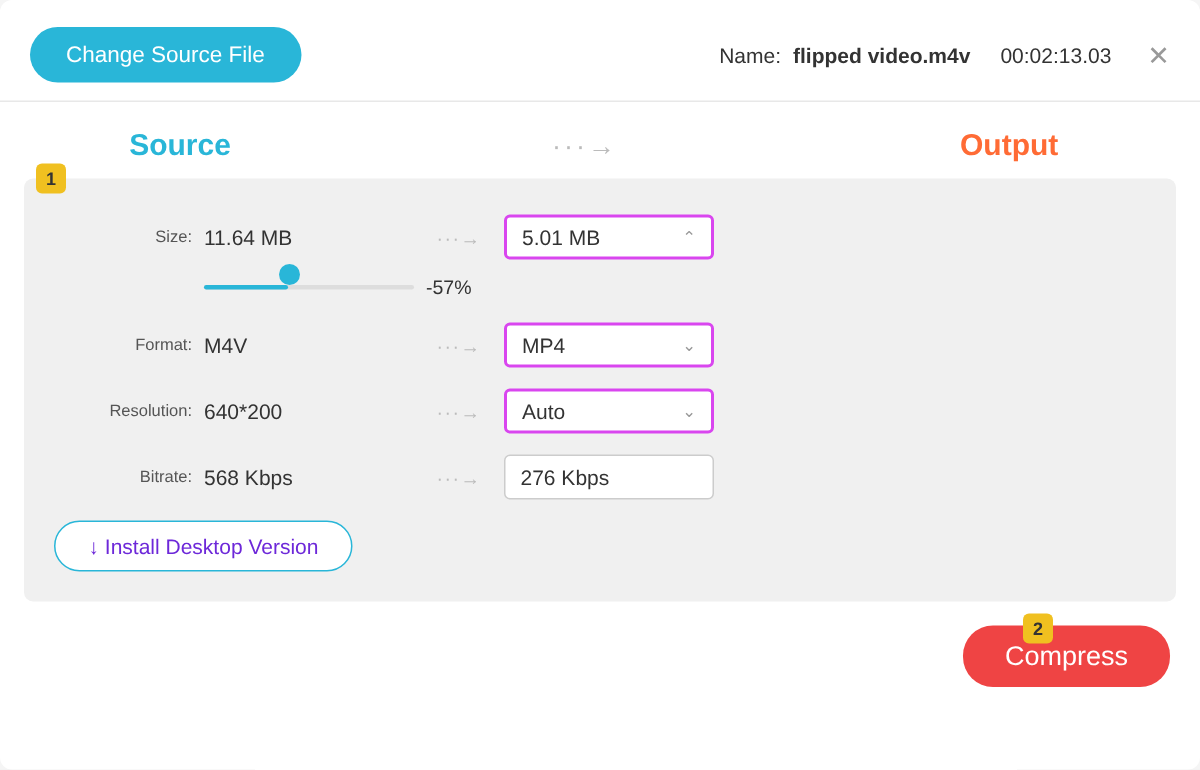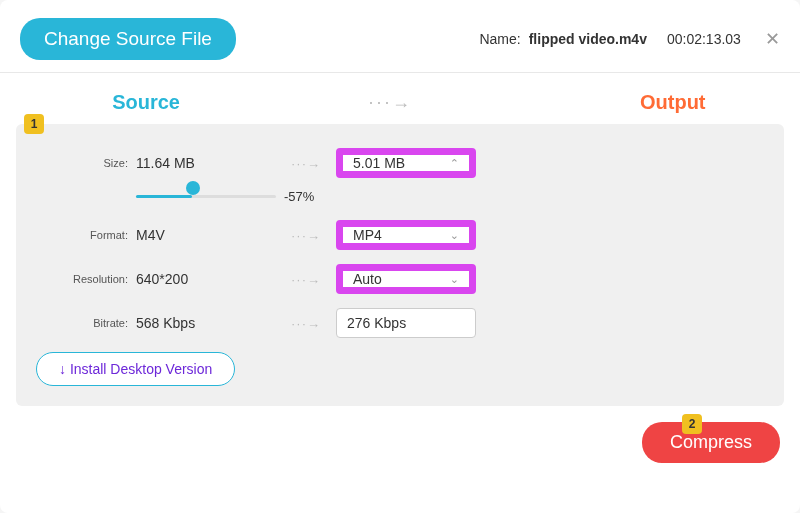--- a/index.html
+++ b/index.html
@@ -30,21 +30,21 @@
       padding: 18px 20px 12px 20px;
       border-bottom: 1px solid #e8e8e8;
     }
 
     .change-source-btn {
       background: #29b6d8;
       color: #fff;
       border: none;
       border-radius: 20px;
       padding: 10px 24px;
-      font-size: 19px;
+      font-size: 15px;
       cursor: pointer;
       font-weight: 500;
     }
 
     .file-info {
       display: flex;
       align-items: center;
       gap: 8px;
       font-size: 14px;
       color: #555;
@@ -81,21 +81,21 @@
       align-items: center;
       padding: 18px 60px 10px 60px;
       gap: 0;
     }
 
     .source-label {
       font-size: 20px;
       color: #29b6d8;
       font-weight: 600;
       min-width: 120px;
-      text-align: right;
+      text-align: center;
     }
 
     .arrow-dashed {
       flex: 1;
       display: flex;
       align-items: center;
       justify-content: center;
       color: #bbb;
       font-size: 18px;
       letter-spacing: 2px;
@@ -209,21 +209,21 @@
 
     .slider-pct {
       font-size: 13px;
       color: #333;
       margin-left: 6px;
     }
 
     
     .dropdown {
       width: 140px;
-      border: 7px solid #d946ef;
+      border: 2px solid #d946ef;
       background: #fff;
       border-radius: 4px;
       padding: 5px 10px;
       font-size: 14px;
       color: #333;
       display: flex;
       align-items: center;
       justify-content: space-between;
       cursor: pointer;
       height: 30px;

